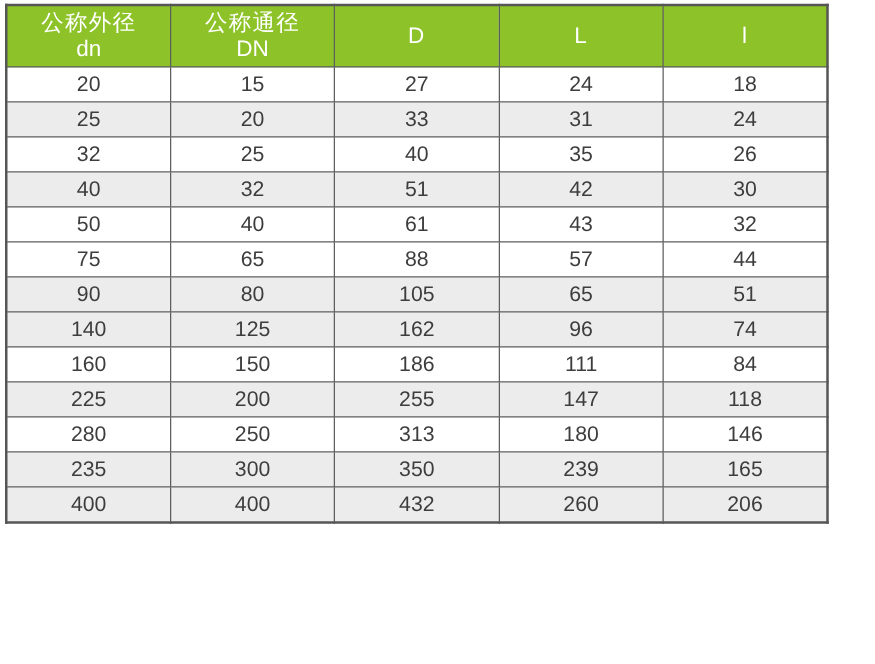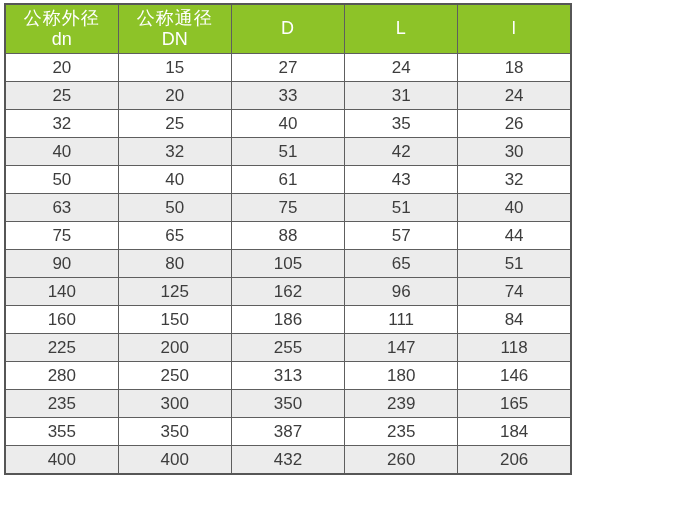--- a/index.html
+++ b/index.html
@@ -9,21 +9,21 @@
     width: 700px;
     height: 531px;
     font-family: "Liberation Sans", "DejaVu Sans", sans-serif;
   }
   .table-wrap {
     padding: 3px 4px 0 4px;
     box-sizing: border-box;
     width: 700px;
   }
   table.spec-table {
-    width: 568px;
+    width: 659px;
     border-collapse: collapse;
     table-layout: fixed;
     border: 2px solid var(--border-outer, #565656);
   }
   table.spec-table th {
     background: var(--header-bg, #8dc328);
     color: var(--header-text, #ffffff);
     font-weight: normal;
     height: 48px;
     padding: 0;
@@ -115,27 +115,20 @@
           <td>42</td>
           <td>30</td>
         </tr>
         <tr>
           <td>50</td>
           <td>40</td>
           <td>61</td>
           <td>43</td>
           <td>32</td>
         </tr>
-        <tr class="alt">
-          <td>63</td>
-          <td>50</td>
-          <td>75</td>
-          <td>51</td>
-          <td>40</td>
-        </tr>
         <tr>
           <td>75</td>
           <td>65</td>
           <td>88</td>
           <td>57</td>
           <td>44</td>
         </tr>
         <tr class="alt">
           <td>90</td>
           <td>80</td>
@@ -171,27 +164,20 @@
           <td>180</td>
           <td>146</td>
         </tr>
         <tr class="alt">
           <td>235</td>
           <td>300</td>
           <td>350</td>
           <td>239</td>
           <td>165</td>
         </tr>
-        <tr>
-          <td>355</td>
-          <td>350</td>
-          <td>387</td>
-          <td>235</td>
-          <td>184</td>
-        </tr>
         <tr class="alt">
           <td>400</td>
           <td>400</td>
           <td>432</td>
           <td>260</td>
           <td>206</td>
         </tr>
       </tbody>
   </table>
 </div>

